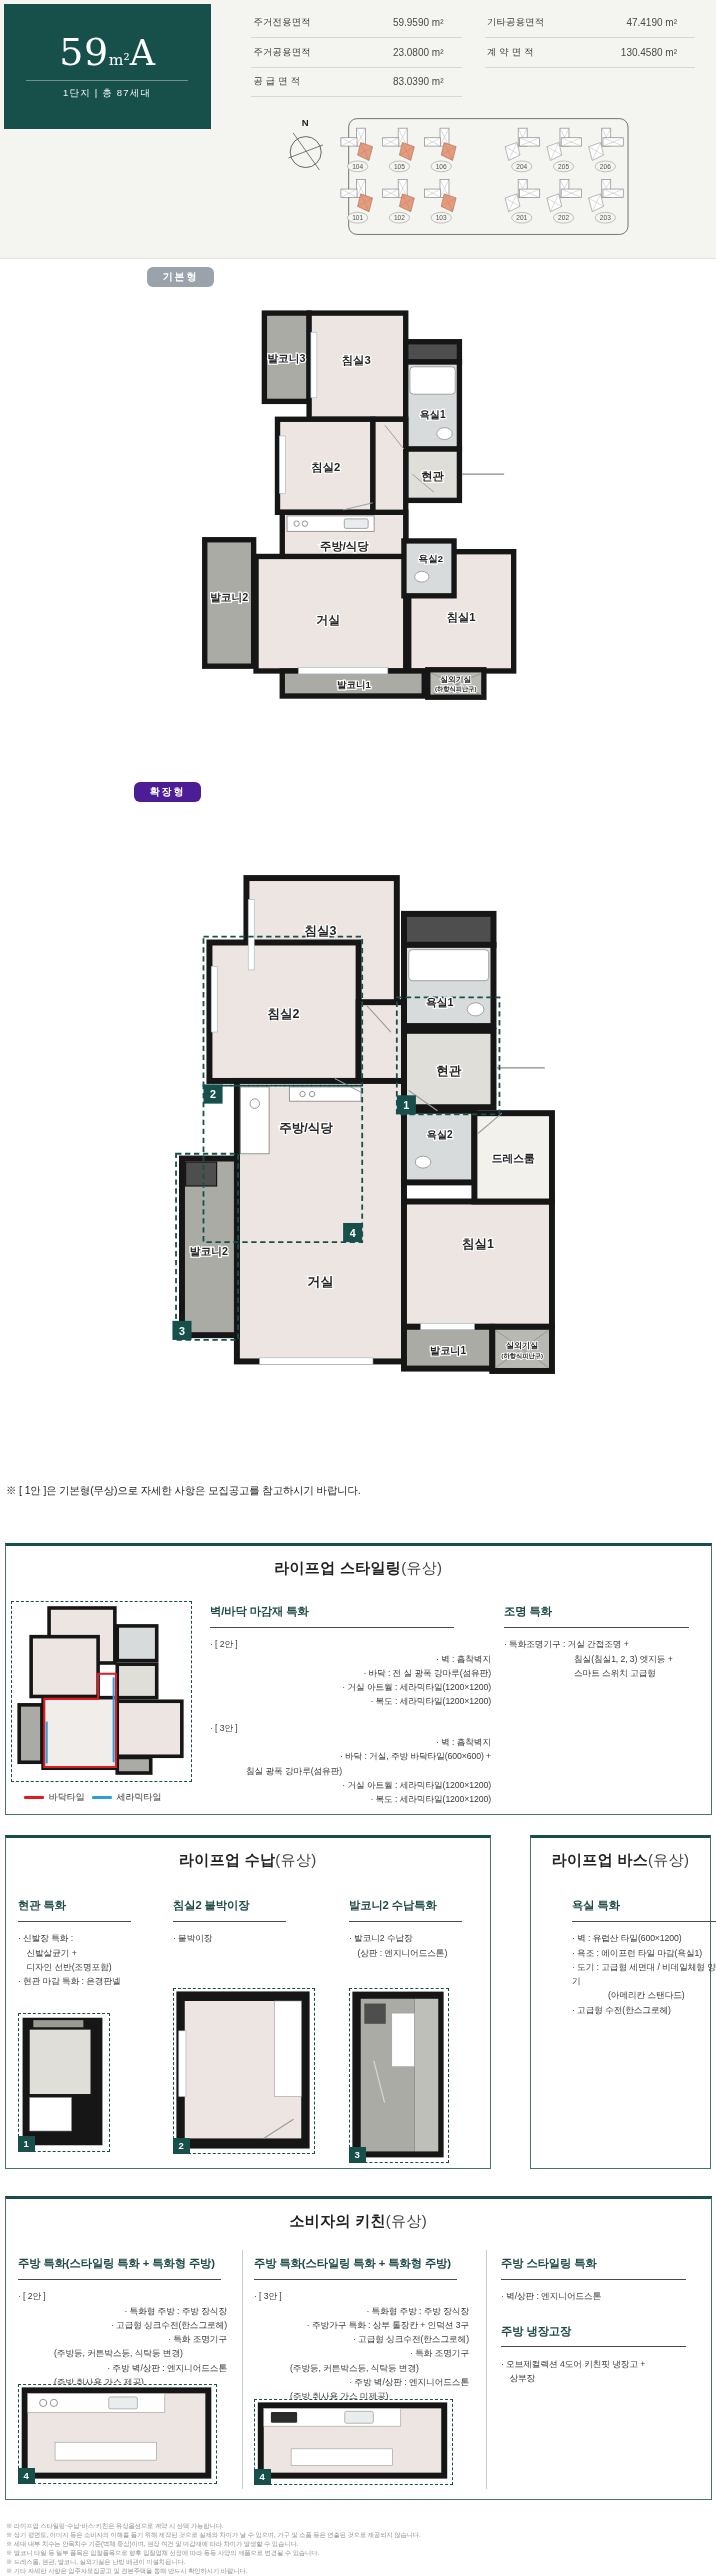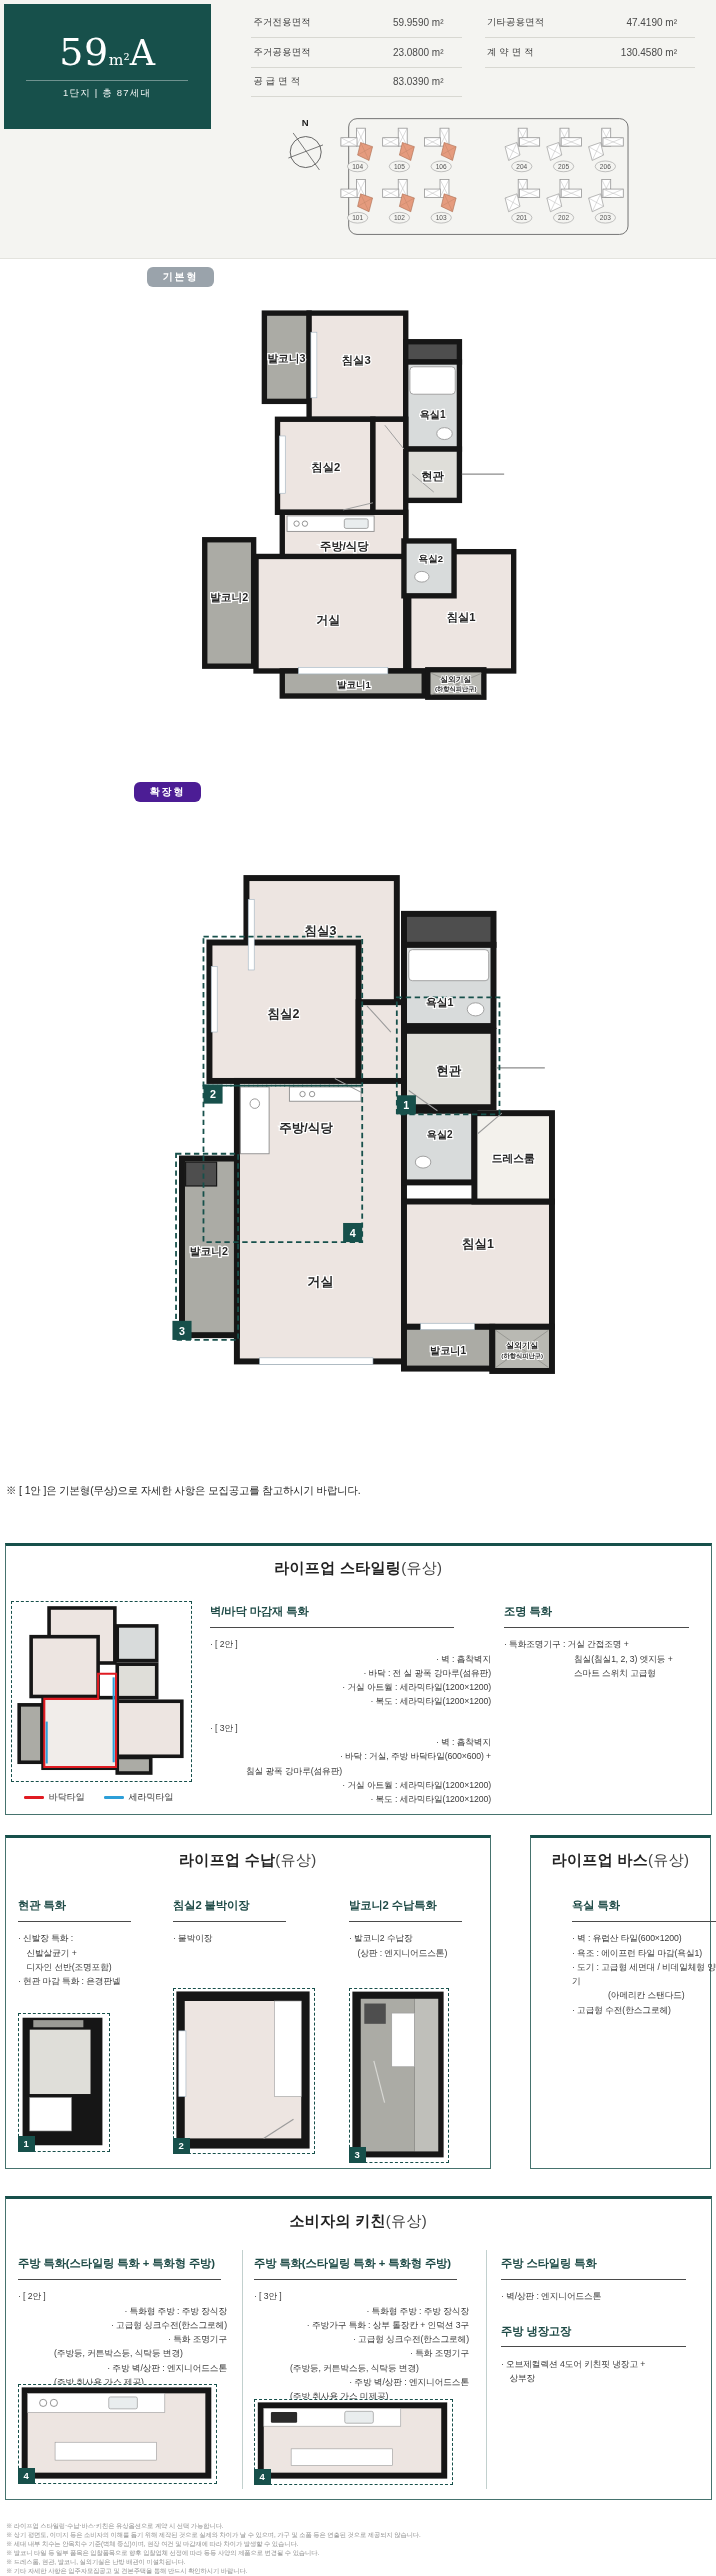--- a/index.html
+++ b/index.html
@@ -55,21 +55,21 @@
   .item{font-size:8.7px;color:#3a3a3a;line-height:14.3px;letter-spacing:-0.1px;}
   .item.sub{padding-left:7.2px;text-align:right;}
   .item.cont{padding-left:36px;}
   .item.cont2{padding-left:8.4px;}
   .item.cont3{padding-left:70px;}
   .item.gap{margin-top:12px;}
 
   .dashed-frame{position:absolute;border:1.2px dashed #17504B;background:#fff;}
   .corner-badge{position:absolute;left:-1.2px;bottom:-1.2px;width:16.7px;height:16.7px;background:#17504B;
                 color:#fff;font-size:9.5px;font-weight:700;text-align:center;line-height:16.7px;}
-  .legend{position:absolute;display:flex;gap:19px;align-items:center;}
+  .legend{position:absolute;display:flex;gap:7px;align-items:center;}
   .legend .key{display:flex;align-items:center;gap:4.8px;font-size:9px;color:#333;}
   .swatch{width:20px;height:3px;border-radius:1.2px;}
 
   .vdiv{position:absolute;width:0.6px;background:#c2d0ce;}
 
   
   .footer{position:absolute;left:6px;top:2521px;width:704px;}
   .fnote{font-size:6.3px;color:#8f8f8f;line-height:9px;letter-spacing:-0.1px;}
 </style>
 </head>

